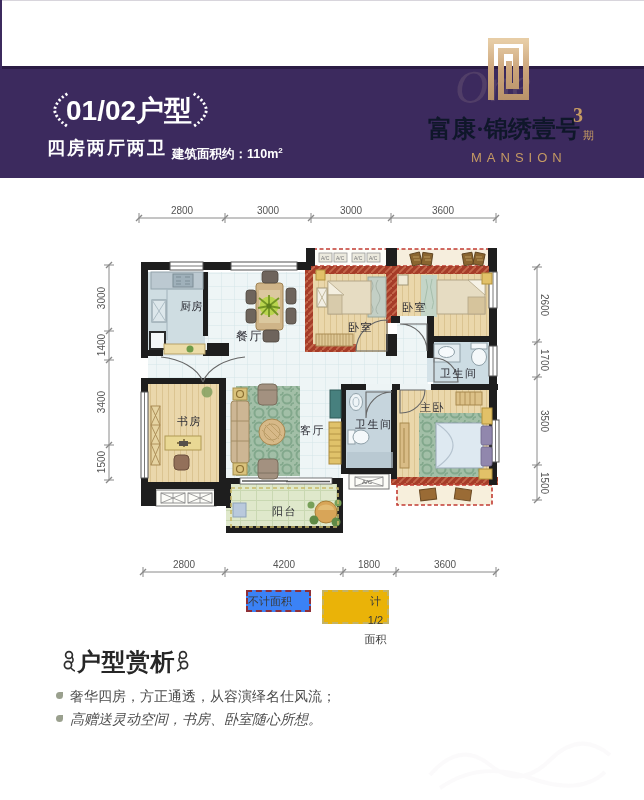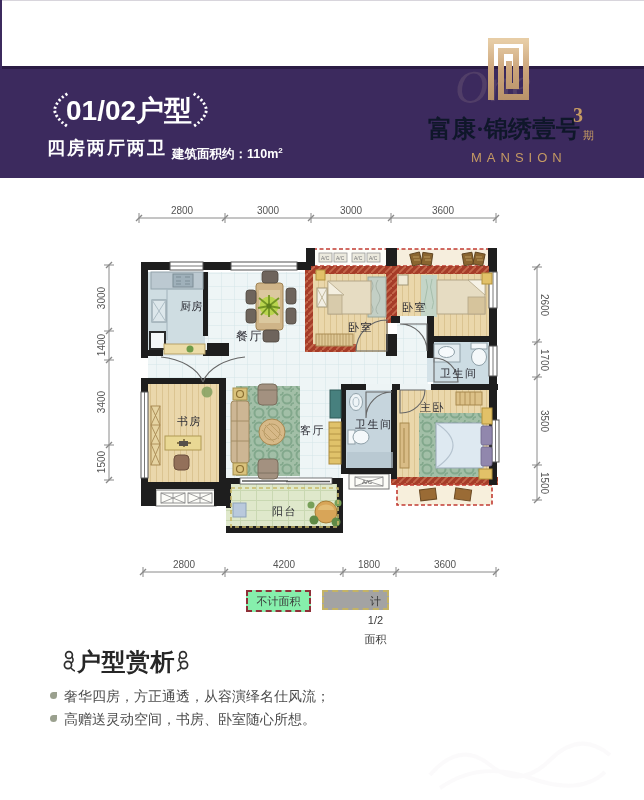--- a/index.html
+++ b/index.html
@@ -470,39 +470,39 @@
       <text x="105" y="345" transform="rotate(-90 105 345)">1400</text>
       <text x="105" y="402" transform="rotate(-90 105 402)">3400</text>
       <text x="105" y="462" transform="rotate(-90 105 462)">1500</text>
       <text x="541" y="305" transform="rotate(90 541 305)">2600</text>
       <text x="541" y="360" transform="rotate(90 541 360)">1700</text>
       <text x="541" y="421" transform="rotate(90 541 421)">3500</text>
       <text x="541" y="483" transform="rotate(90 541 483)">1500</text>
     </g>
   </svg>
 
-  <div class="abs" style="left:246px;top:590px;width:65px;height:22px;border:2px dashed #8e3038;background:#86efac;color:#3a3a3a;font-size:11px;line-height:19px;text-align:center;">不计面积</div>
-
-  <div class="abs" style="left:322px;top:590px;width:67px;height:20px;border:2px dashed #c4b365;background:#a3a3a3;color:#3a3a3a;font-size:11px;line-height:19px;text-align:center;padding-left:40px;">计1/2面积</div>
+  <div class="abs" style="left:246px;top:590px;width:65px;height:22px;border:2px dashed #8e3038;background:#3b82f6;color:#3a3a3a;font-size:11px;line-height:19px;text-align:left;">不计面积</div>
+
+  <div class="abs" style="left:322px;top:590px;width:67px;height:34px;border:2px dashed #c4b365;background:#eab308;color:#3a3a3a;font-size:11px;line-height:19px;text-align:center;padding-left:40px;">计1/2面积</div>
 
   <svg class="abs" style="left:63px;top:650px;" width="13" height="23" viewBox="0 0 13 23">
     <circle cx="6" cy="5" r="3.4" fill="none" stroke="#2e2e2e" stroke-width="1.7"></circle>
     <circle cx="5" cy="15" r="3.6" fill="none" stroke="#2e2e2e" stroke-width="1.7"></circle>
     <path d="M9 7 C11 10 10 12 8 13 M8 18 C10 20 11 21 12 21" fill="none" stroke="#2e2e2e" stroke-width="1.5"></path>
   </svg>
 
   <div class="abs" style="left:77px;top:646px;color:#262626;font-size:24px;font-weight:bold;font-family:'Liberation Serif',serif;letter-spacing:0.5px;">户型赏析</div>
 
   <svg class="abs" style="left:176px;top:650px;" width="13" height="23" viewBox="0 0 13 23">
     <circle cx="7" cy="5" r="3.4" fill="none" stroke="#2e2e2e" stroke-width="1.7"></circle>
     <circle cx="8" cy="15" r="3.6" fill="none" stroke="#2e2e2e" stroke-width="1.7"></circle>
     <path d="M4 7 C2 10 3 12 5 13 M5 18 C3 20 2 21 1 21" fill="none" stroke="#2e2e2e" stroke-width="1.5"></path>
   </svg>
 
-  <div class="abs" style="left:50px;top:688px;width:530px;color:#4c4c4c;font-size:14px;">
+  <div class="abs" style="left:56px;top:688px;width:530px;color:#4c4c4c;font-size:14px;">
     <div style="height:23px;"><span style="display:inline-block;width:7px;height:7px;background:#9aa08e;border-radius:50% 0 50% 50%;margin-right:7px;vertical-align:2px;"></span>奢华四房，方正通透，从容演绎名仕风流；</div>
-    <div style="height:23px;"><span style="display:inline-block;width:7px;height:7px;background:#9aa08e;border-radius:50% 0 50% 50%;margin-right:7px;vertical-align:2px;"></span>高赠送灵动空间，书房、卧室随心所想。</div>
+    <div style="height:23px;font-style:italic;"><span style="display:inline-block;width:7px;height:7px;background:#9aa08e;border-radius:50% 0 50% 50%;margin-right:7px;vertical-align:2px;"></span>高赠送灵动空间，书房、卧室随心所想。</div>
   </div>
 </div>
 
   <svg class="abs" style="left:420px;top:720px;" width="200" height="75" viewBox="0 0 200 75">
     <path d="M10 55 Q40 20 70 45 T130 40 T190 35 M20 68 Q60 40 110 58 T185 52" fill="none" stroke="rgba(170,165,168,0.05)" stroke-width="4"></path>
   </svg>
 
 </body></html>

